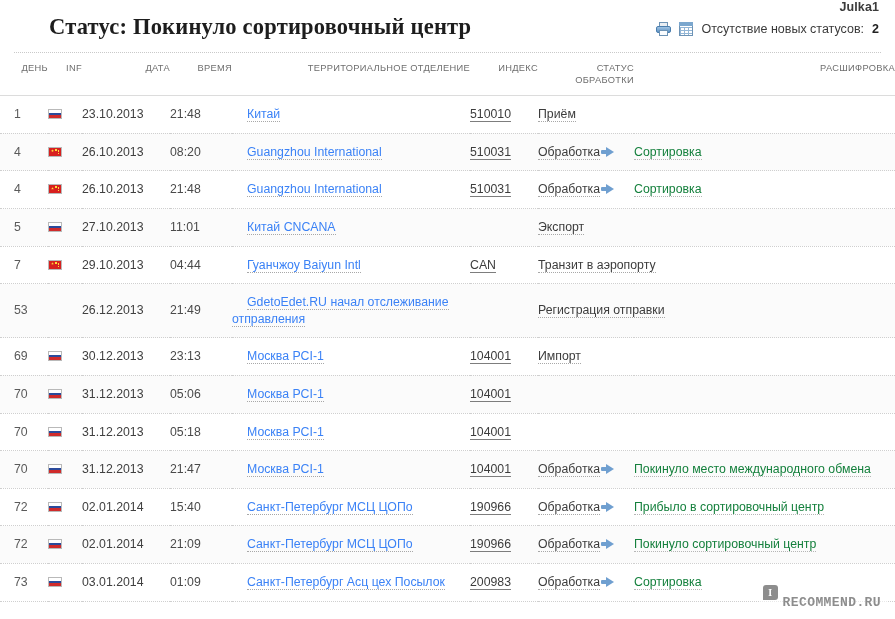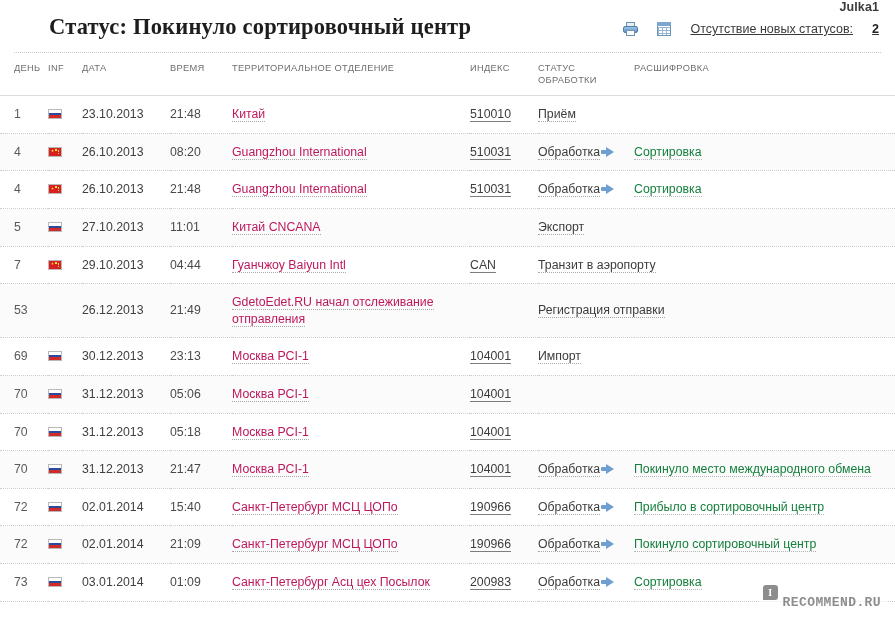--- a/index.html
+++ b/index.html
@@ -40,25 +40,24 @@
     font-size: 22.5px;
     letter-spacing: 0.2px;
     color: #1d1d1d;
     white-space: nowrap;
   }
   .status-note {
     position: absolute;
     right: 16px; top: 22px;
     display: flex;
     align-items: center;
-    gap: 19px;
+    gap: 8px;
     font-size: 12.5px;
     color: #3a3a3a;
     white-space: nowrap;
-    text-decoration: underline;
   }
   .status-note .note-text { color: #3a3a3a; }
   .status-note .note-count { font-weight: bold; color: #222; }
 
   
   .icon-printer { width: 15px; height: 14px; position: relative; display:inline-block; flex:0 0 auto;}
   .icon-printer .pbody {
     position:absolute; left:0; top:4px; width:15px; height:7px;
     background: linear-gradient(#9fc3e3,#5f93c4);
     border:1px solid #4a7eae; border-radius:2px;
@@ -95,21 +94,21 @@
   .dotted-rule {
     height: 0;
     border-top: 1px dotted #c9c9c9;
     margin: 0 14px;
   }
 
   .thead-row th {
     font-size: 9.3px;
     font-weight: normal;
     color: #6e6e6e;
-    text-align: left;
+    text-align: right;
     text-transform: uppercase;
     letter-spacing: 0.3px;
     padding: 10px 0 9px 0;
     vertical-align: top;
     line-height: 1.25;
     border-bottom: 1px solid #dcdcdc;
   }
   .thead-row th.first { padding-left: 14px; }
 
   .tbl td {
@@ -122,21 +121,22 @@
   }
   .tbl tbody tr:nth-child(odd) td { background: #ffffff; }
   .tbl tbody tr:nth-child(even) td { background: #fbfbfb; }
 
   td.c-day { padding-left: 14px; color: #5a5a5a; font-size: 12.3px; }
   td.c-inf { width: 26px; }
   td.c-date { color: #404040; white-space: nowrap; margin-left: 24px; }
   td.c-time { color: #4a4a4a; white-space: nowrap; }
   td.c-office .office-txt {
     border-bottom: 1px dotted #a8a8a8;
-    color: #be185d;
+    color: #3b82f6;
+    margin-left: 15px;
   }
   td.c-index a {
     color: #3c3c3c;
     text-decoration: none;
     border-bottom: 1px solid #7d7d7d;
   }
   td.c-status .st-txt {
     border-bottom: 1px dotted #a8a8a8;
     color: #3c3c3c;
     white-space: nowrap;

